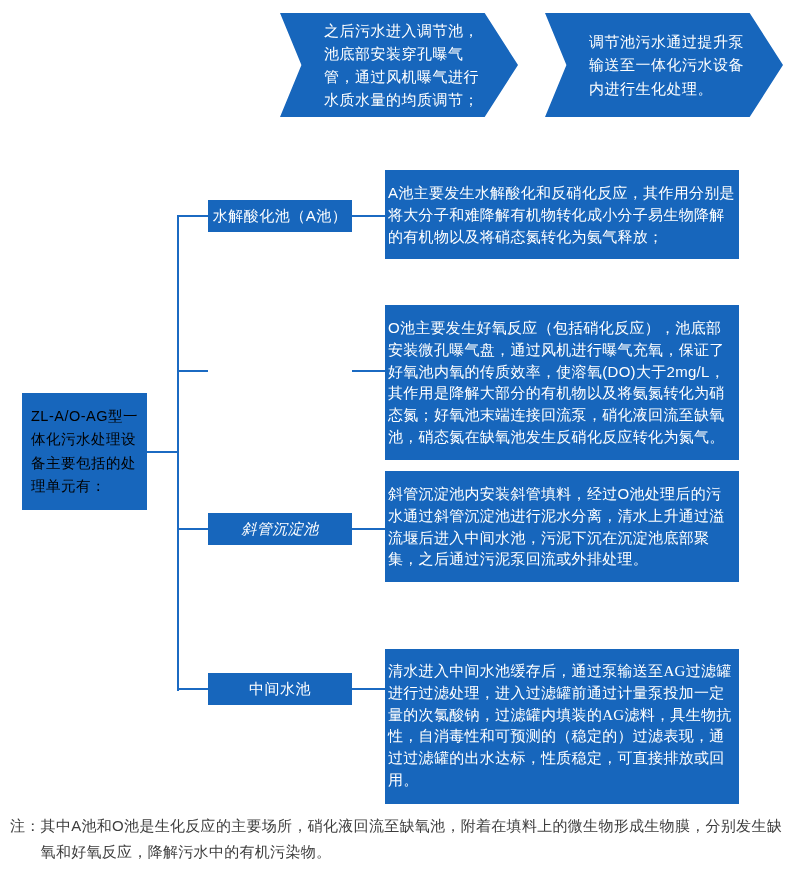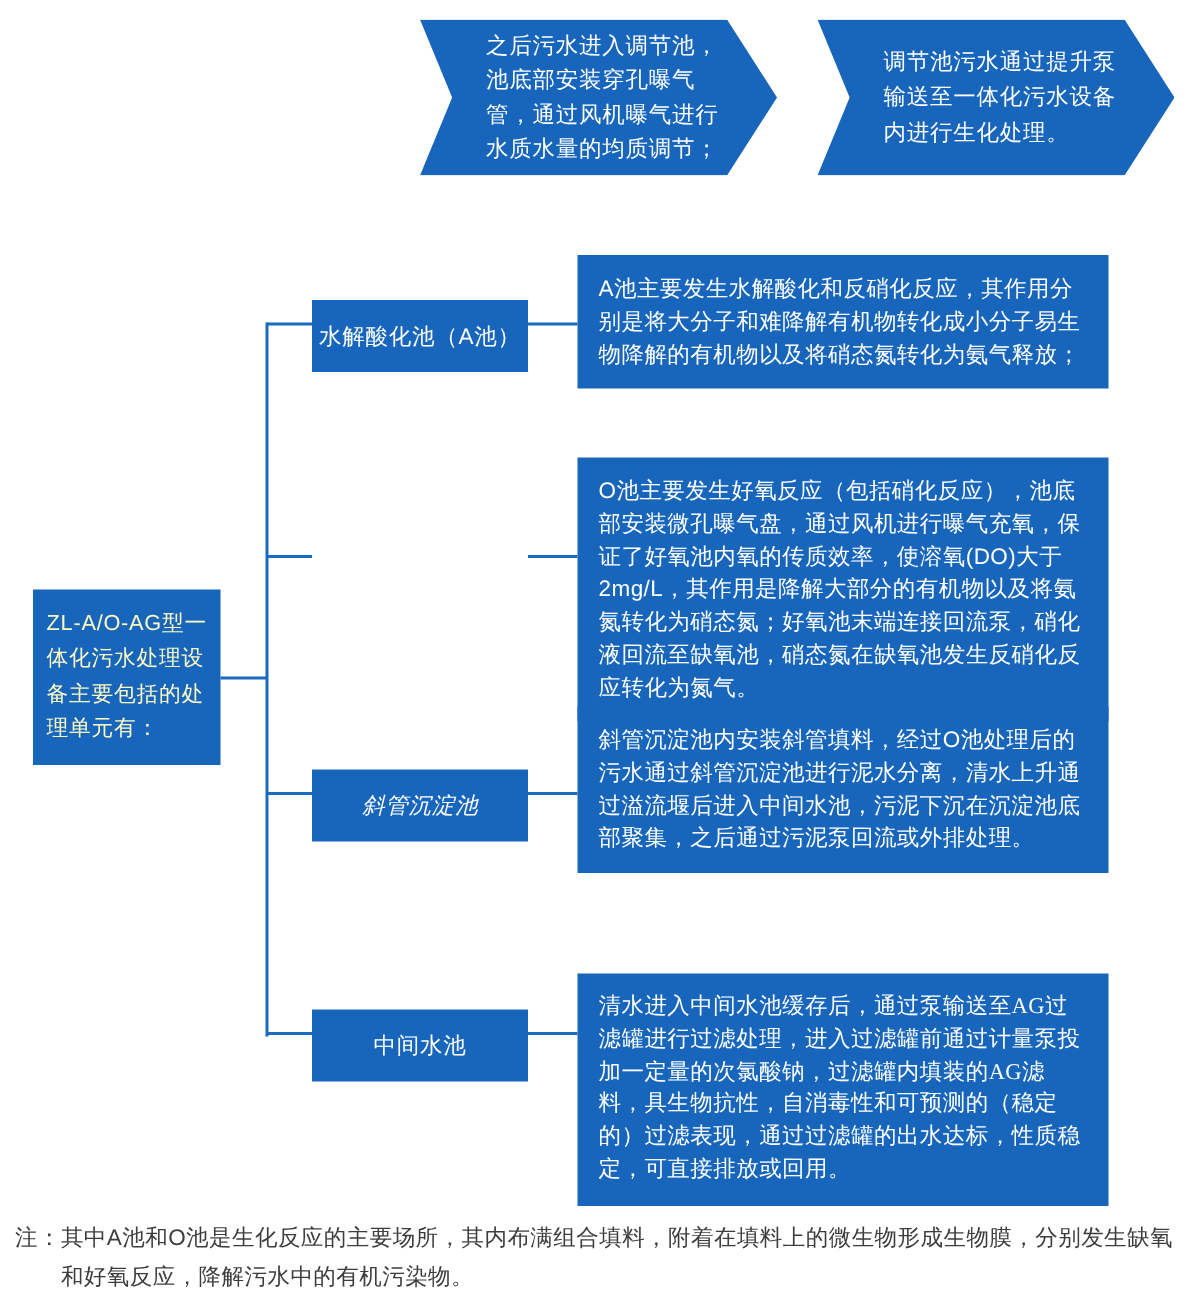--- a/index.html
+++ b/index.html
@@ -20,33 +20,33 @@
     box-sizing:border-box;
     padding:0 30px 0 44px;
   }
   .arrow p{
     margin:0;color:#ffffff;font-size:15px;line-height:1.55;
     letter-spacing:0.5px;
   }
   
   .root-box{
     position:absolute;left:22px;top:393px;width:125px;height:117px;
-    background:#1766BC;color:#fef9c3;box-sizing:border-box;
+    background:#1766BC;color:#000000;box-sizing:border-box;
     padding:12px 9px;font-size:14.5px;line-height:1.62;letter-spacing:0.5px;
   }
   .node-box{
-    position:absolute;left:208px;width:144px;height:48px;
+    position:absolute;left:208px;width:144px;height:32px;
     background:#1766BC;color:#ffffff;
     display:flex;align-items:center;justify-content:center;
     font-size:15px;letter-spacing:0.5px;
   }
   .desc-box{
     position:absolute;left:385px;width:354px;
     background:#1766BC;color:#ffffff;box-sizing:border-box;
-    padding:12px 14px;font-size:15px;line-height:1.45;letter-spacing:0.3px;
+    padding:12px 3px;font-size:15px;line-height:1.45;letter-spacing:0.3px;
   }
   .line{position:absolute;background:#1B6AC2;}
   .h-line{height:2px;}
   .v-line{width:2px;}
   
   .note{
     position:absolute;left:10px;top:813px;width:772px;
     display:flex;color:#3d3d3d;font-size:15px;line-height:1.75;
     letter-spacing:0.3px;
   }
@@ -100,16 +100,16 @@
   <div class="node-box" style="top:673px;">
     <span>中间水池</span>
   </div>
   <div class="line h-line" style="left:352px;top:688px;width:33px;"></div>
   <div class="desc-box" style="top:649px;font-family:Liberation Serif, serif;">
     <span>清水进入中间水池缓存后，通过泵输送至AG过滤罐进行过滤处理，进入过滤罐前通过计量泵投加一定量的次氯酸钠，过滤罐内填装的AG滤料，具生物抗性，自消毒性和可预测的（稳定的）过滤表现，通过过滤罐的出水达标，性质稳定，可直接排放或回用。</span>
   </div>
 
   <div class="note">
     <span class="prefix">注：</span>
-    <span class="body">其中A池和O池是生化反应的主要场所，其内布满组合填料，附着在填料上的微生物形成生物膜，分别发生缺氧和好氧反应，降解污水中的有机污染物。</span>
+    <span class="body">其中A池和O池是生化反应的主要场所，硝化液回流至缺氧池，附着在填料上的微生物形成生物膜，分别发生缺氧和好氧反应，降解污水中的有机污染物。</span>
   </div>
 
 </div>
 
 </body></html>

